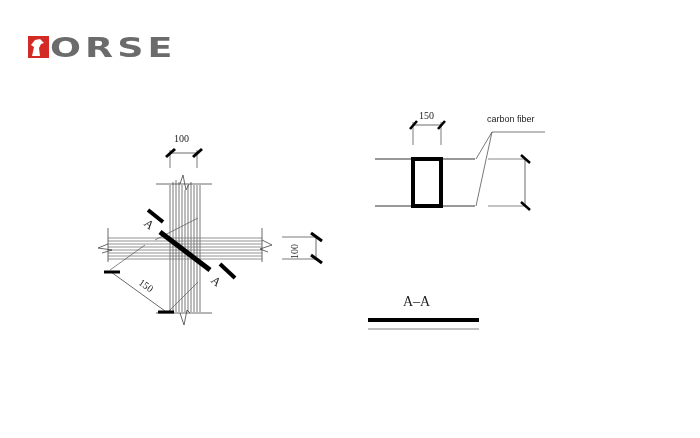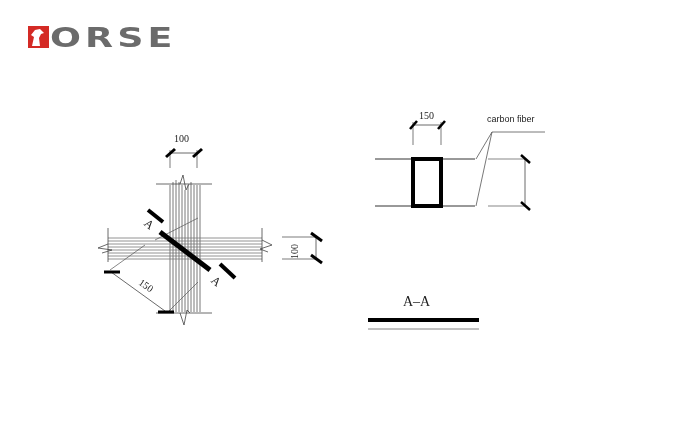--- a/index.html
+++ b/index.html
@@ -1,17 +1,17 @@
 <!DOCTYPE html>
 <html><head>
   <meta charset="utf-8">
   <style>
     html, body { margin:0; padding:0; background:#ffffff; }
     body { width:700px; height:438px; position:relative; overflow:hidden; font-family:"Liberation Serif", serif; }
-    .logo { position:absolute; left:28px; top:26px; width:152px; height:22px; }
+    .logo { position:absolute; left:28px; top:36px; width:152px; height:22px; }
     .logo .mark { position:absolute; left:0; top:0; width:21px; height:22px; background:#d42a25; }
     .logo .word { position:absolute; left:22px; top:-4px; font-family:"DejaVu Sans", sans-serif; font-weight:bold; font-size:27px; letter-spacing:3px; color:#6b6b6b; transform:scaleX(1.35); transform-origin:left top; }
     svg.diagram { position:absolute; left:0; top:0; }
     .lbl { font-family:"Liberation Serif", serif; fill:#222; }
     .lbl-sans { font-family:"Liberation Sans", sans-serif; fill:#222; }
   </style>
 </head>
 <body>
 
 <div class="logo">

